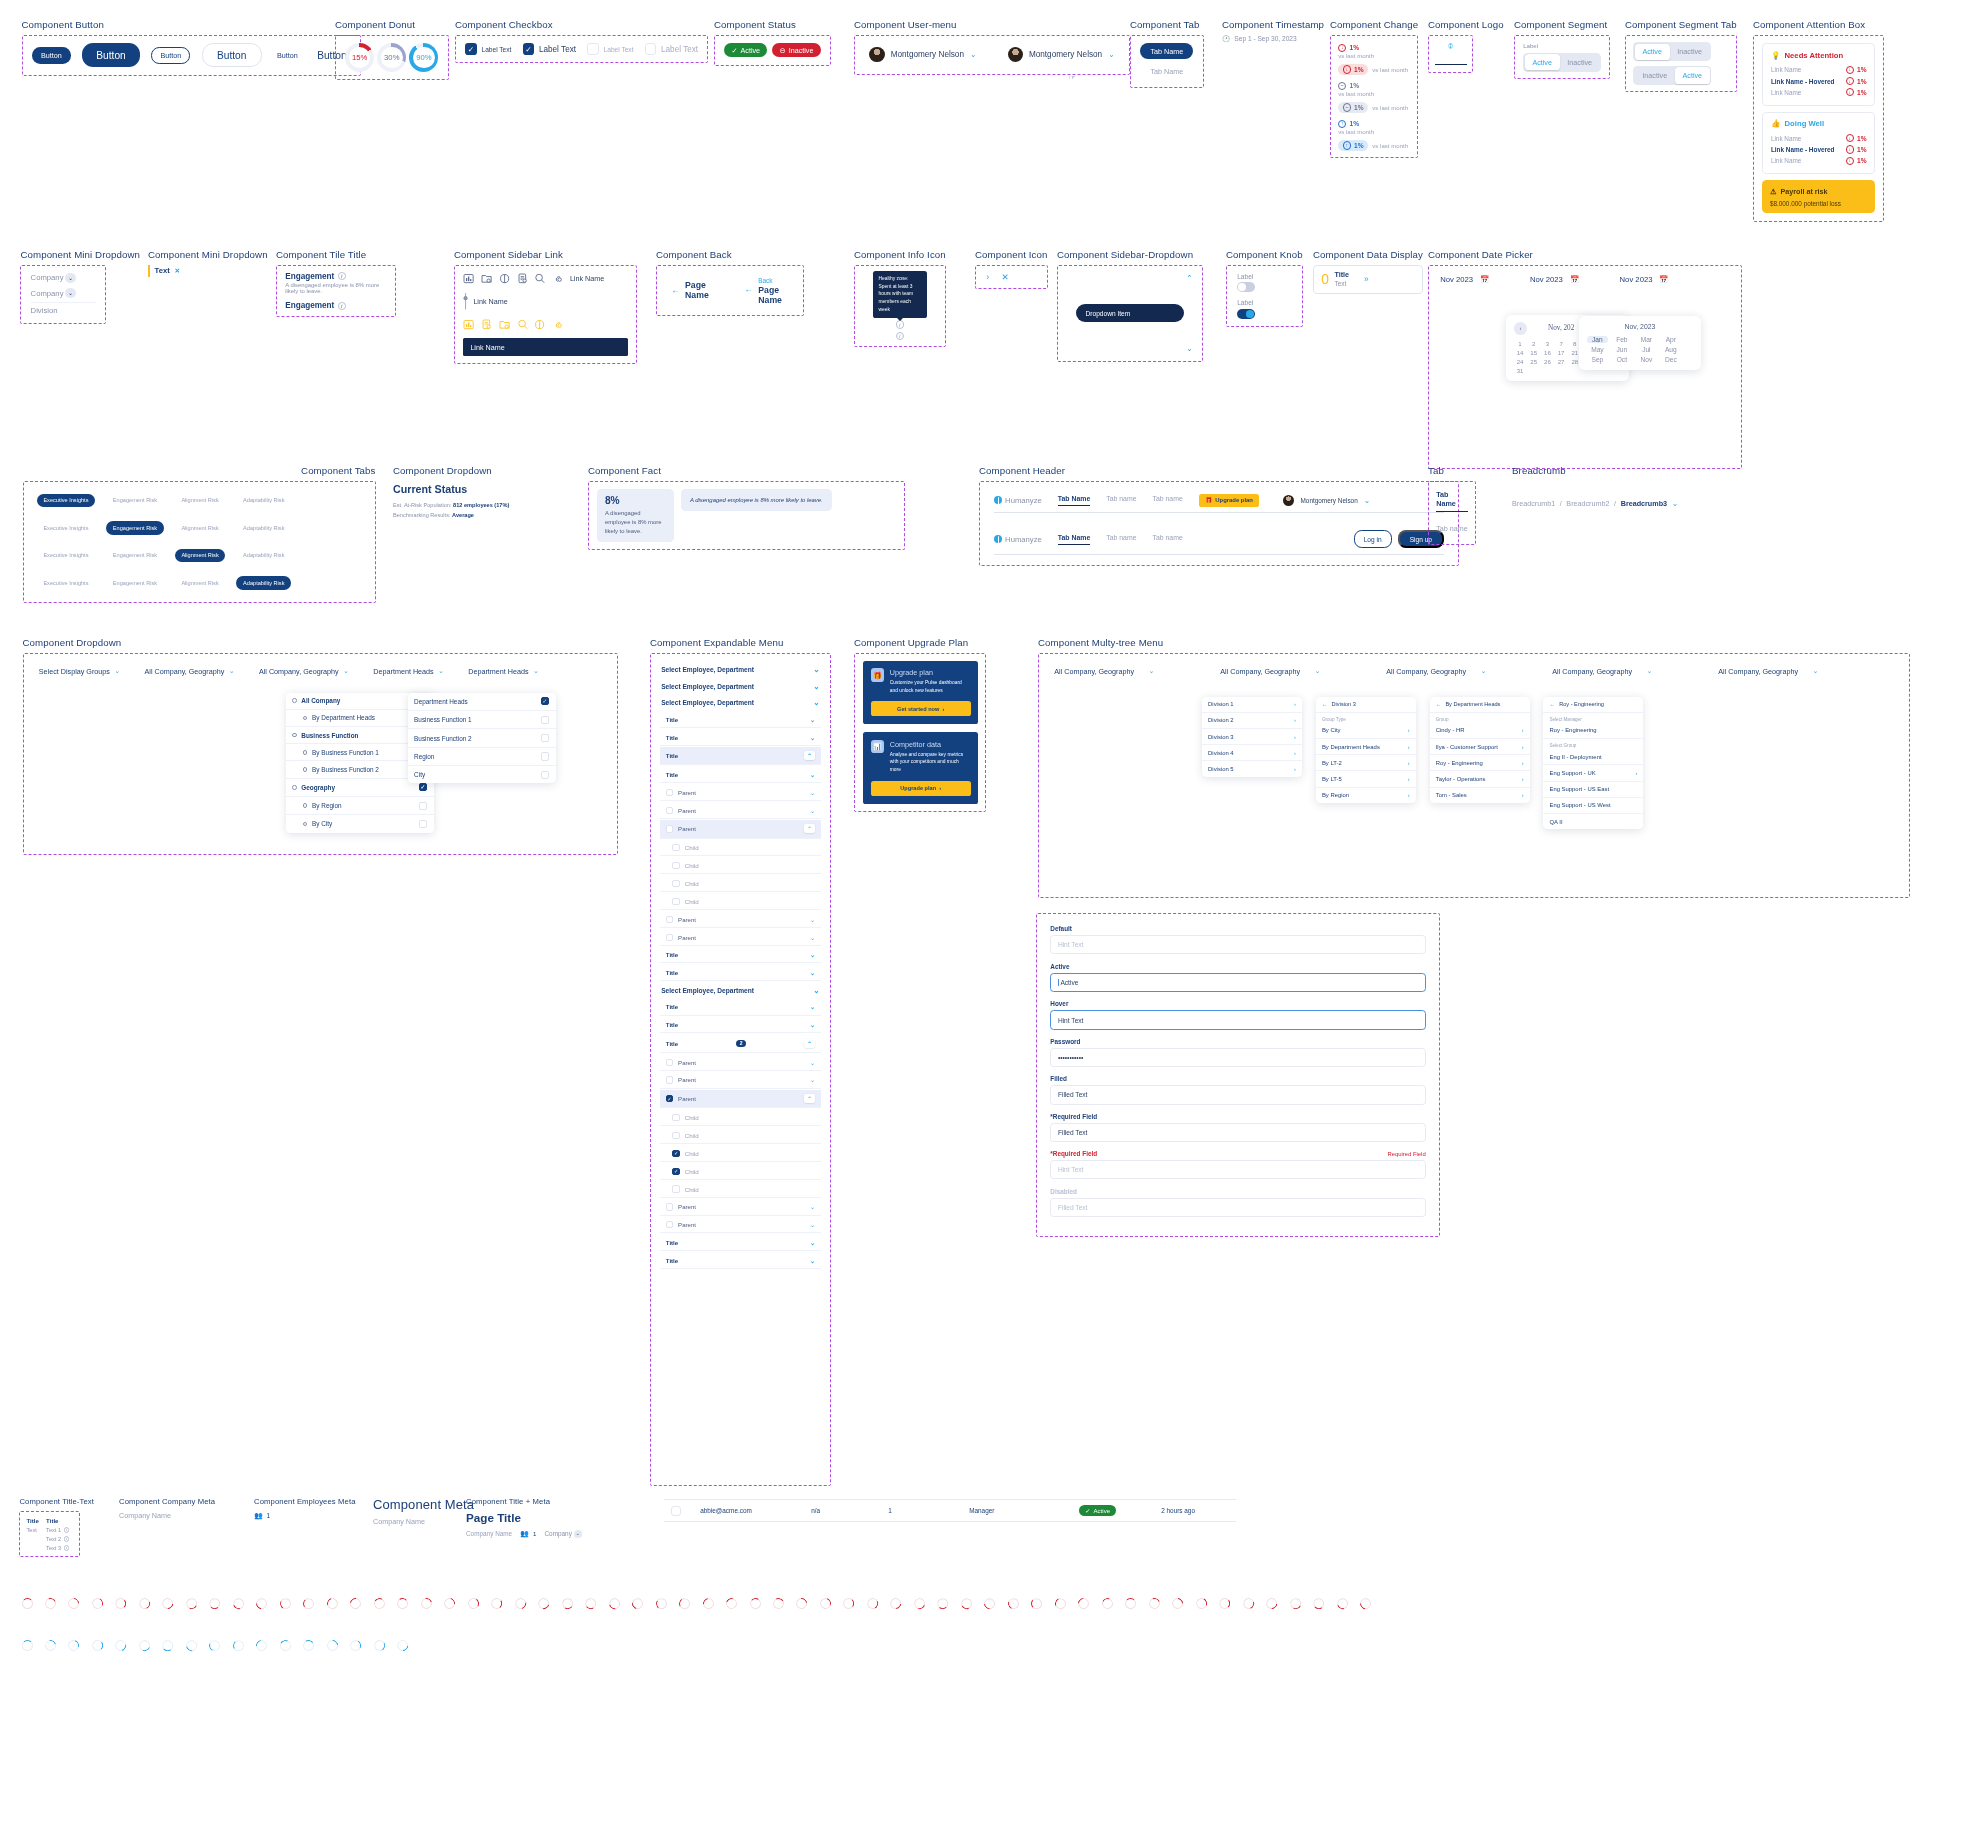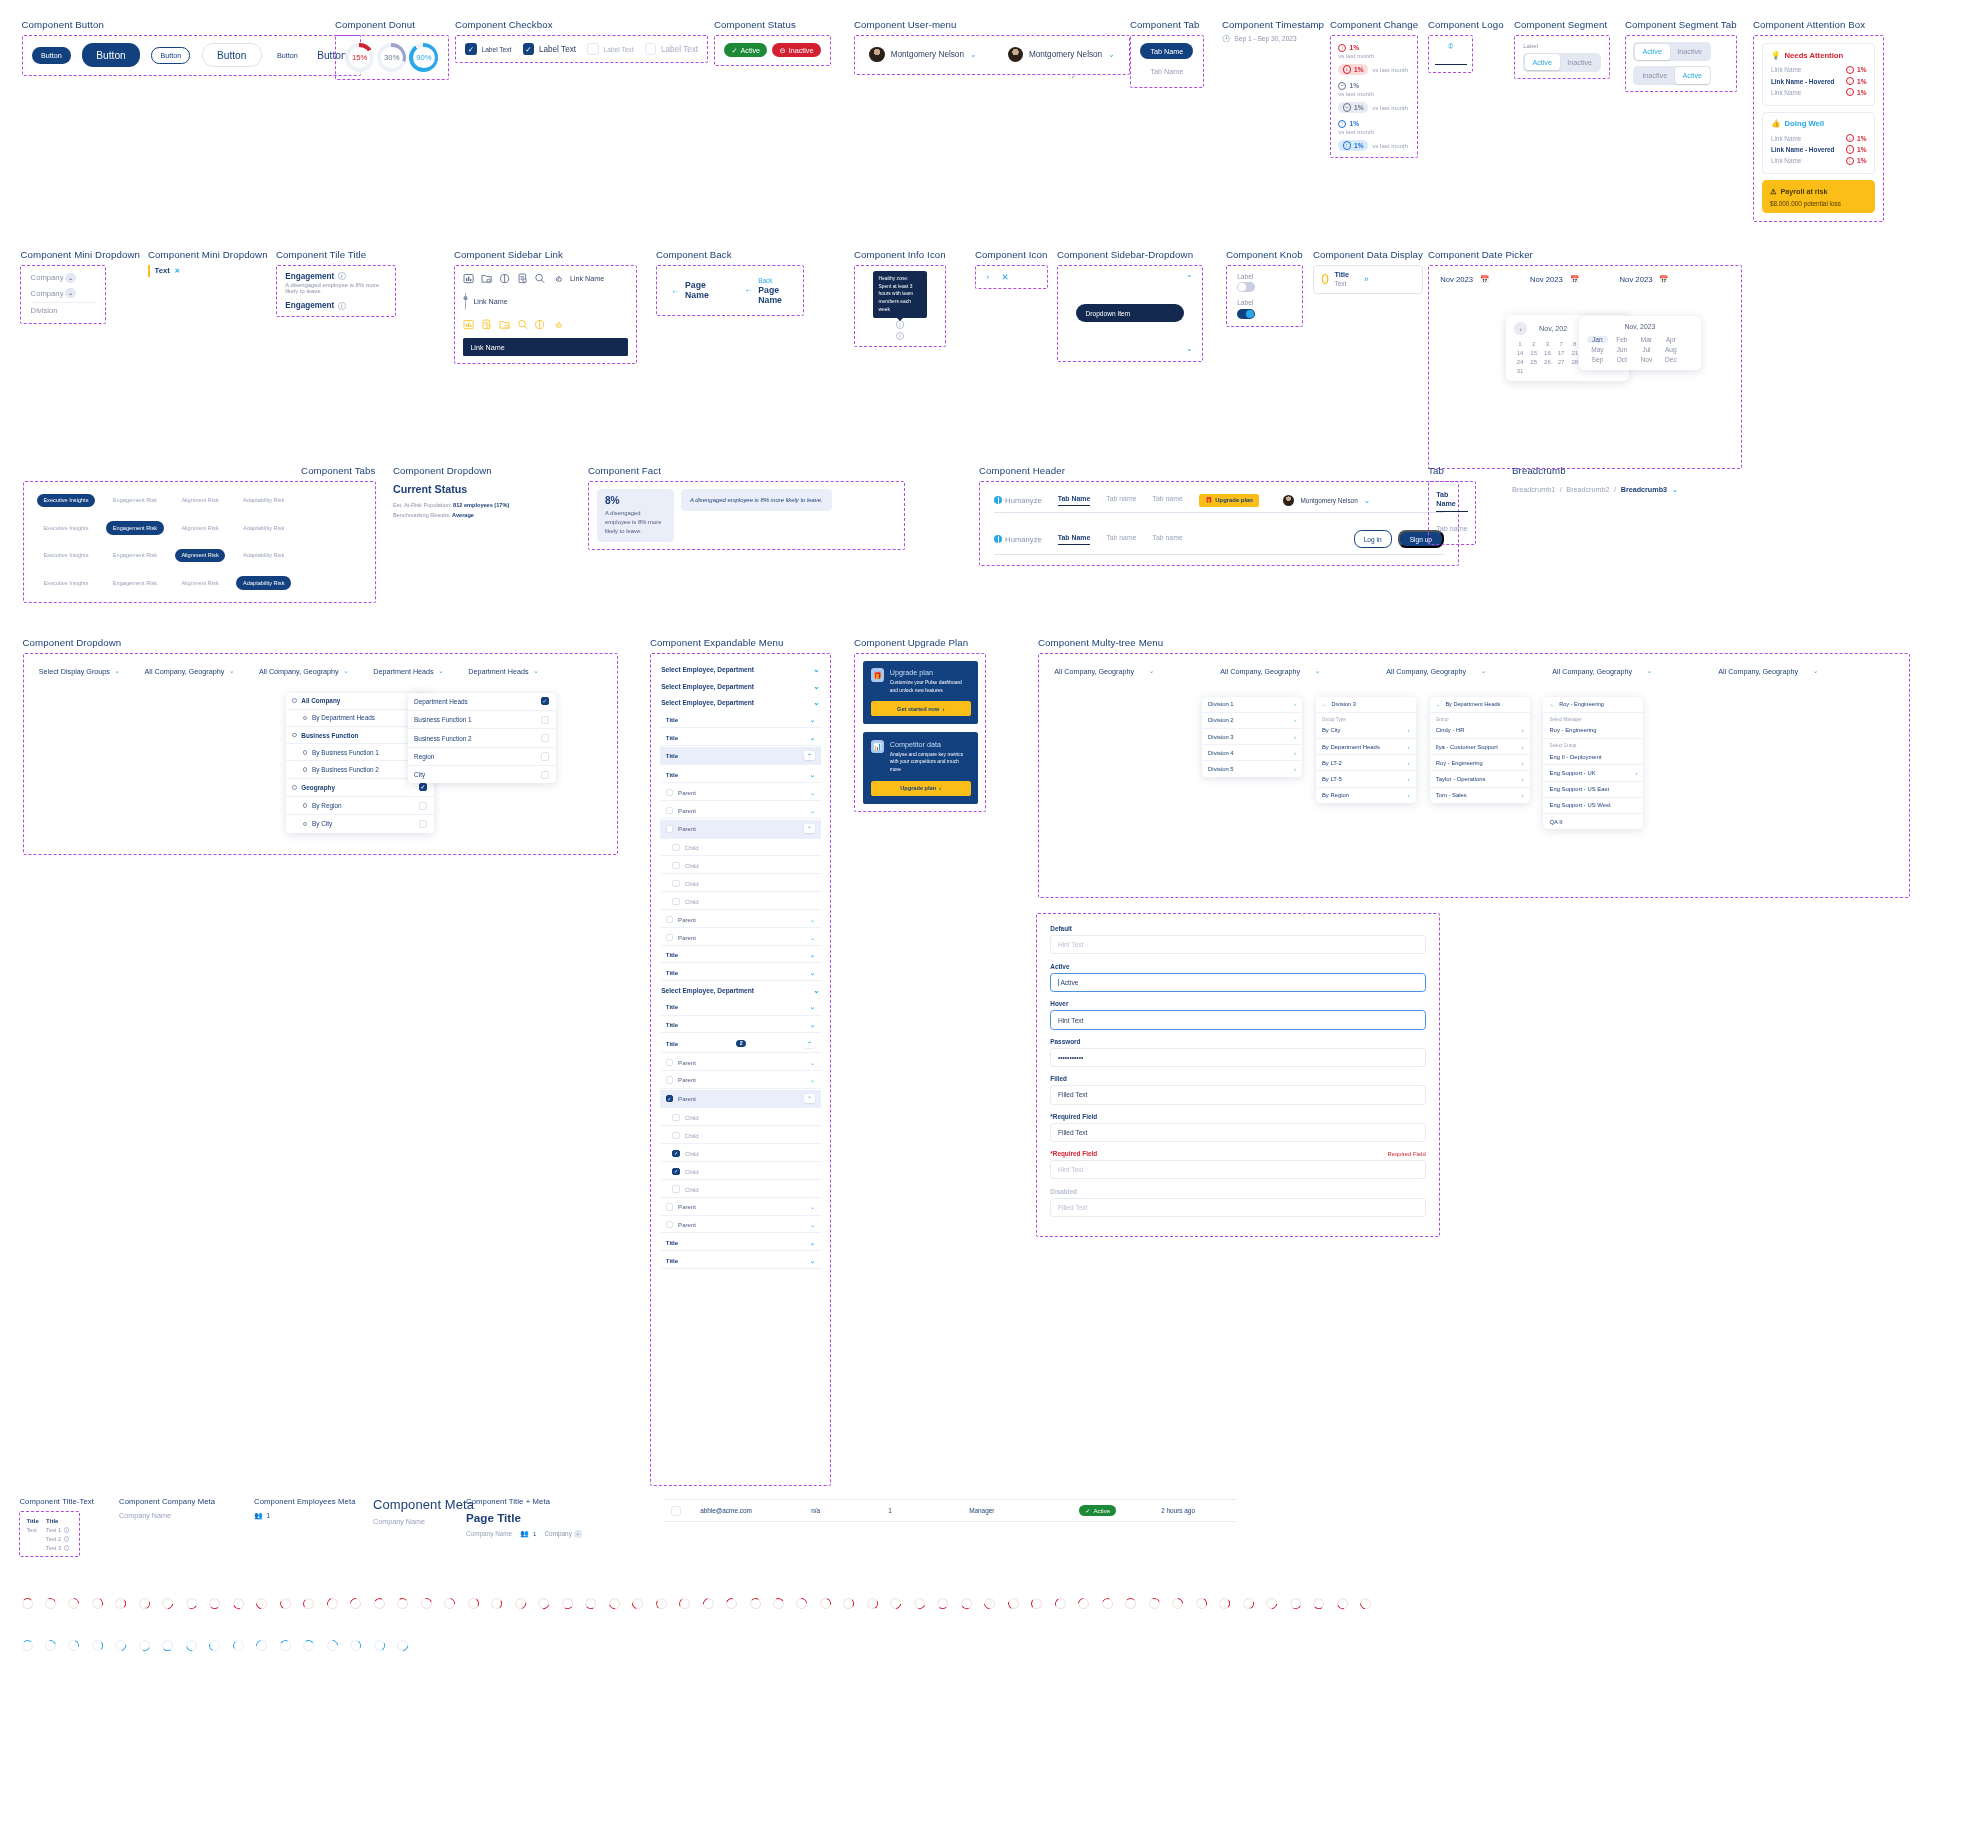--- a/index.html
+++ b/index.html
@@ -121,21 +121,21 @@
   
   .dd { border:0.8px solid #dfe3ee; border-radius:4.6px; padding:4.6px 7.2px; display:flex; align-items:center; gap:5.6px; }
   .dd .zero { font-size:13.8px; color:#fbbd17; font-weight:400; }
   .dd .t { font-size:7.2px; font-weight:700; color:#1c3f77; }
   .dd .s { font-size:6.4px; color:#8b92ab; }
   .dd .ar { color:#29a8e8; font-size:8.2px; margin-left:9.2px; }
 
   
   .dpfield { display:flex; align-items:center; gap:7.2px; font-size:7.7px; color:#1c3f77; }
   .calcard { background:#fff; border-radius:5.6px; box-shadow:0 1.5px 8.2px rgba(20,40,80,.14); padding:7.2px 8.2px; }
-  .calhead { display:flex; align-items:center; gap:12px; font-size:7.2px; color:#4d5d80; margin-bottom:5.1px; }
+  .calhead { display:flex; align-items:center; gap:21px; font-size:7.2px; color:#4d5d80; margin-bottom:5.1px;font-family:Liberation Serif, serif; }
   .calprev { width:12.8px; height:12.8px; border-radius:50%; background:#e7eaf3; display:flex; align-items:center; justify-content:center; font-size:6.1px; color:#4d5d80; }
   .caldays { display:grid; grid-template-columns:repeat(7,11.7px); gap:2px; font-size:6.1px; color:#8b92ab; text-align:center; }
   .months { display:grid; grid-template-columns:repeat(4,20.4px); gap:3.1px 4.1px; font-size:6.6px; color:#8b92ab; text-align:center; }
   .months .sel { background:#e7eef8; border-radius:3.1px; color:#4d5d80; }
 
   
   .tabsrow { display:flex; align-items:center; gap:11.2px; }
   .tabsrow .t { font-size:5.6px; color:#9aa2bb; padding:3.6px 6.6px; border-radius:7.2px; white-space:nowrap; }
   .tabsrow .t.on { background:#13407e; color:#fff; }
 
@@ -803,21 +803,21 @@
 <div class="sec" style="left:1428px; top:465px;">
   <div class="sec-title">Tab</div>
   <div class="frame col" style="width:48px; align-items:center; gap:12.3px; padding:8.2px 7.2px;">
     <span class="tabsingle">Tab Name</span>
     <span class="tabsingle off">Tab name</span>
   </div>
 </div>
 
 <div class="sec" style="left:1512px; top:465px;">
   <div class="sec-title">Breadcrumb</div>
-  <div class="bc" style="margin-top:9px;">
+  <div class="bc" style="margin-top:23px;">
     <span>Breadcrumb1</span>
     <span>/</span>
     <span>Breadcrumb2</span>
     <span>/</span>
     <b>Breadcrumb3</b>
     <span class="chev">⌄</span>
   </div>
 </div>
 
 <div class="sec" style="left:22.5px; top:637px;">

